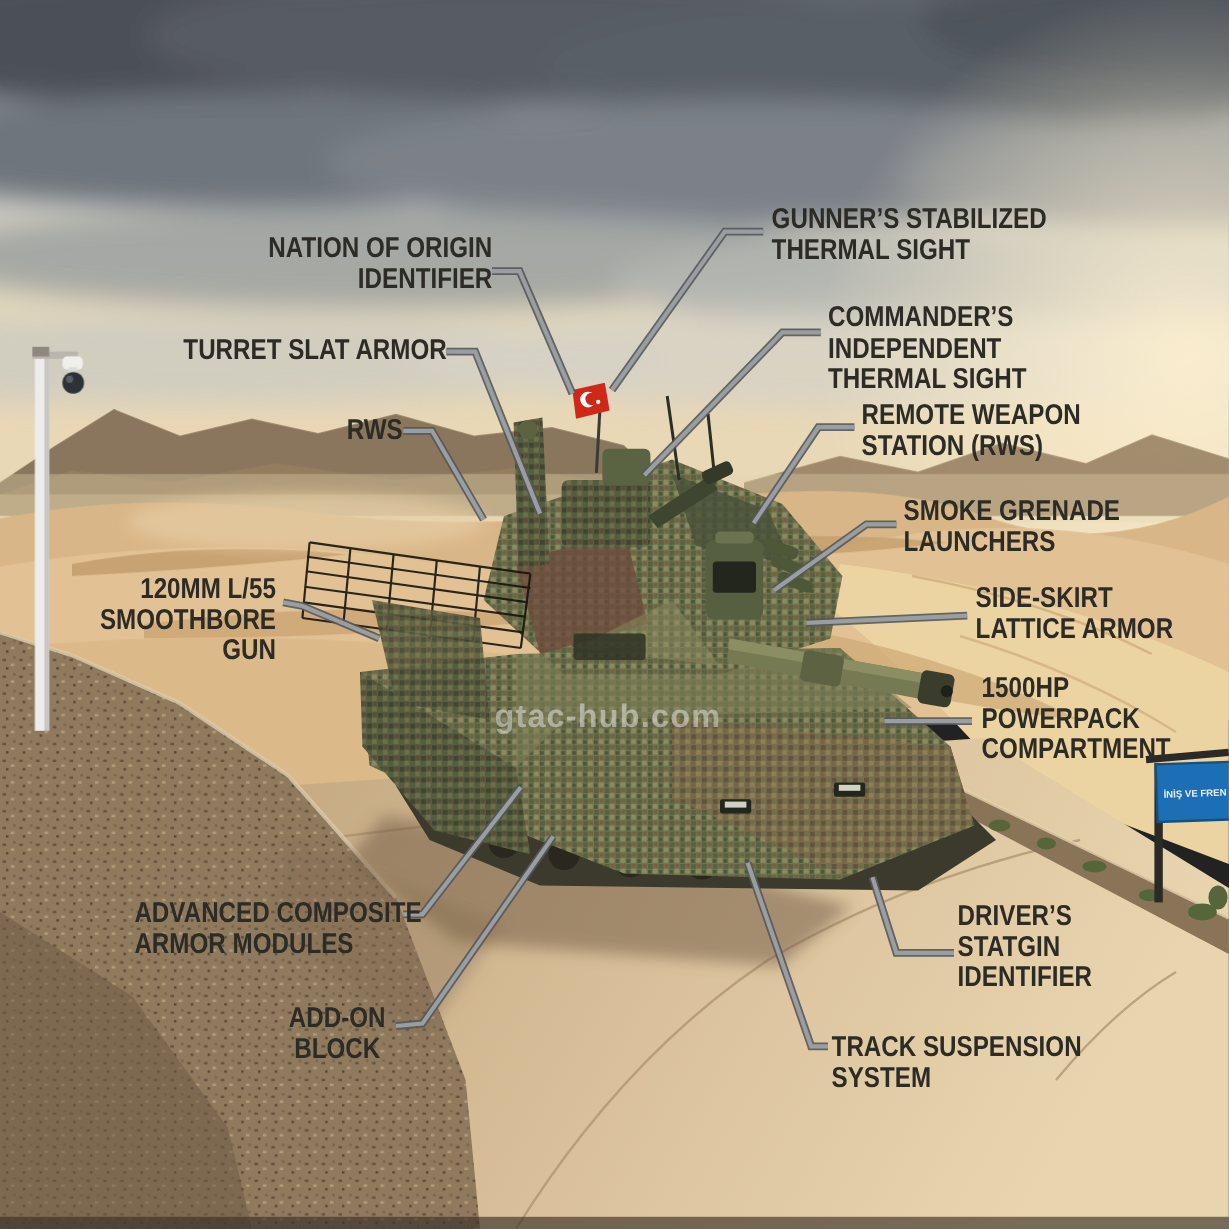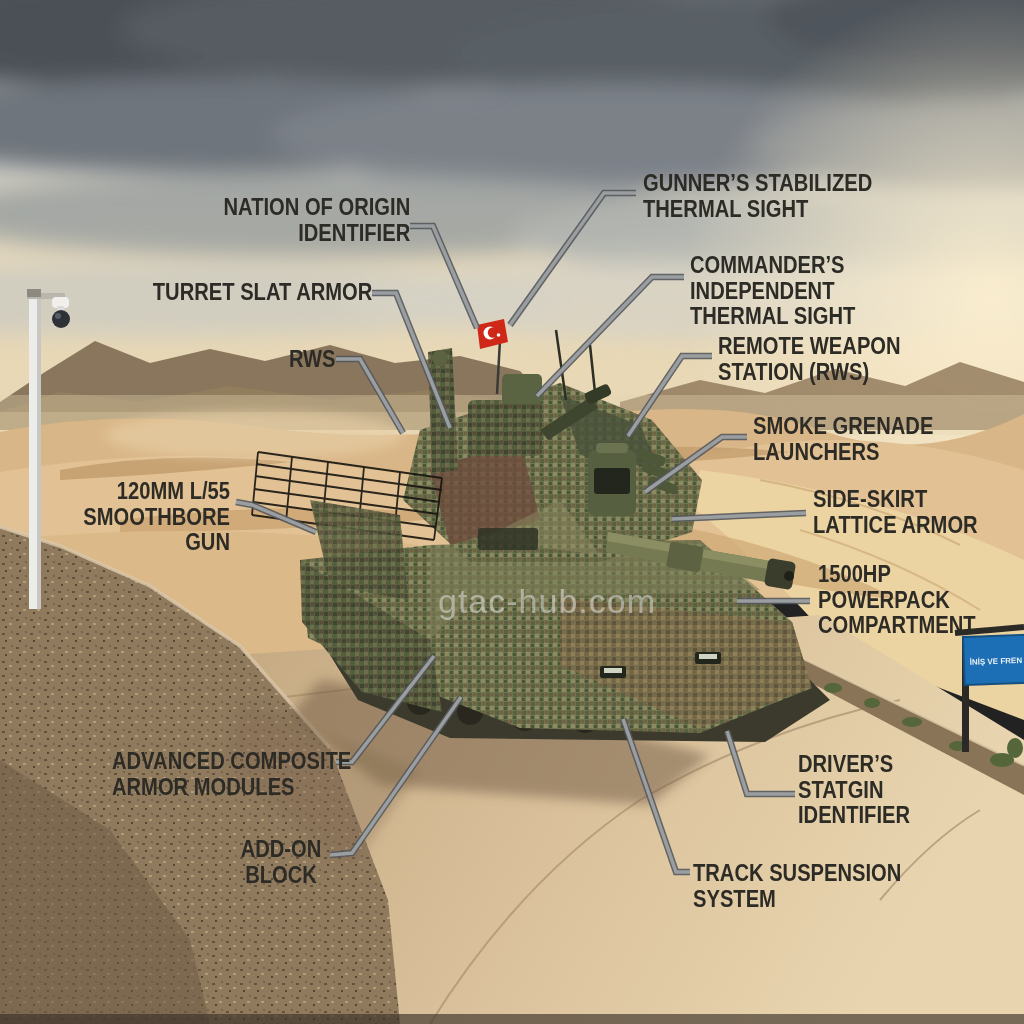--- a/index.html
+++ b/index.html
@@ -5,21 +5,21 @@
   html,body{margin:0;padding:0;background:#222;}
   #stage{position:relative;width:1024px;height:1024px;overflow:hidden;
          font-family:"Liberation Sans",sans-serif;}
   #scene{position:absolute;left:0;top:0;}
   .label{position:absolute;font-weight:700;font-size:24px;line-height:1.07;
          color:#2d2b26;white-space:pre-line;letter-spacing:0px;
          text-transform:uppercase;transform:scaleX(0.84);}
   .al-r{text-align:right;transform-origin:right top;}
   .al-l{text-align:left;transform-origin:left top;}
   .al-c{text-align:center;transform-origin:center top;}
-  #watermark{position:absolute;left:438px;top:582px;font-size:34px;font-weight:400;
+  #watermark{position:absolute;left:412px;top:582px;font-size:27px;font-weight:700;
          color:rgba(235,235,235,0.5);letter-spacing:1px;}
 </style>
 </head>
 <body>
 
 <div id="stage">
 <svg id="scene" width="1024" height="1024" viewBox="0 0 1024 1024">
   <defs>
     <linearGradient id="sky" x1="0" y1="0" x2="0" y2="1">
       <stop offset="0" stop-color="#666b71"></stop>

